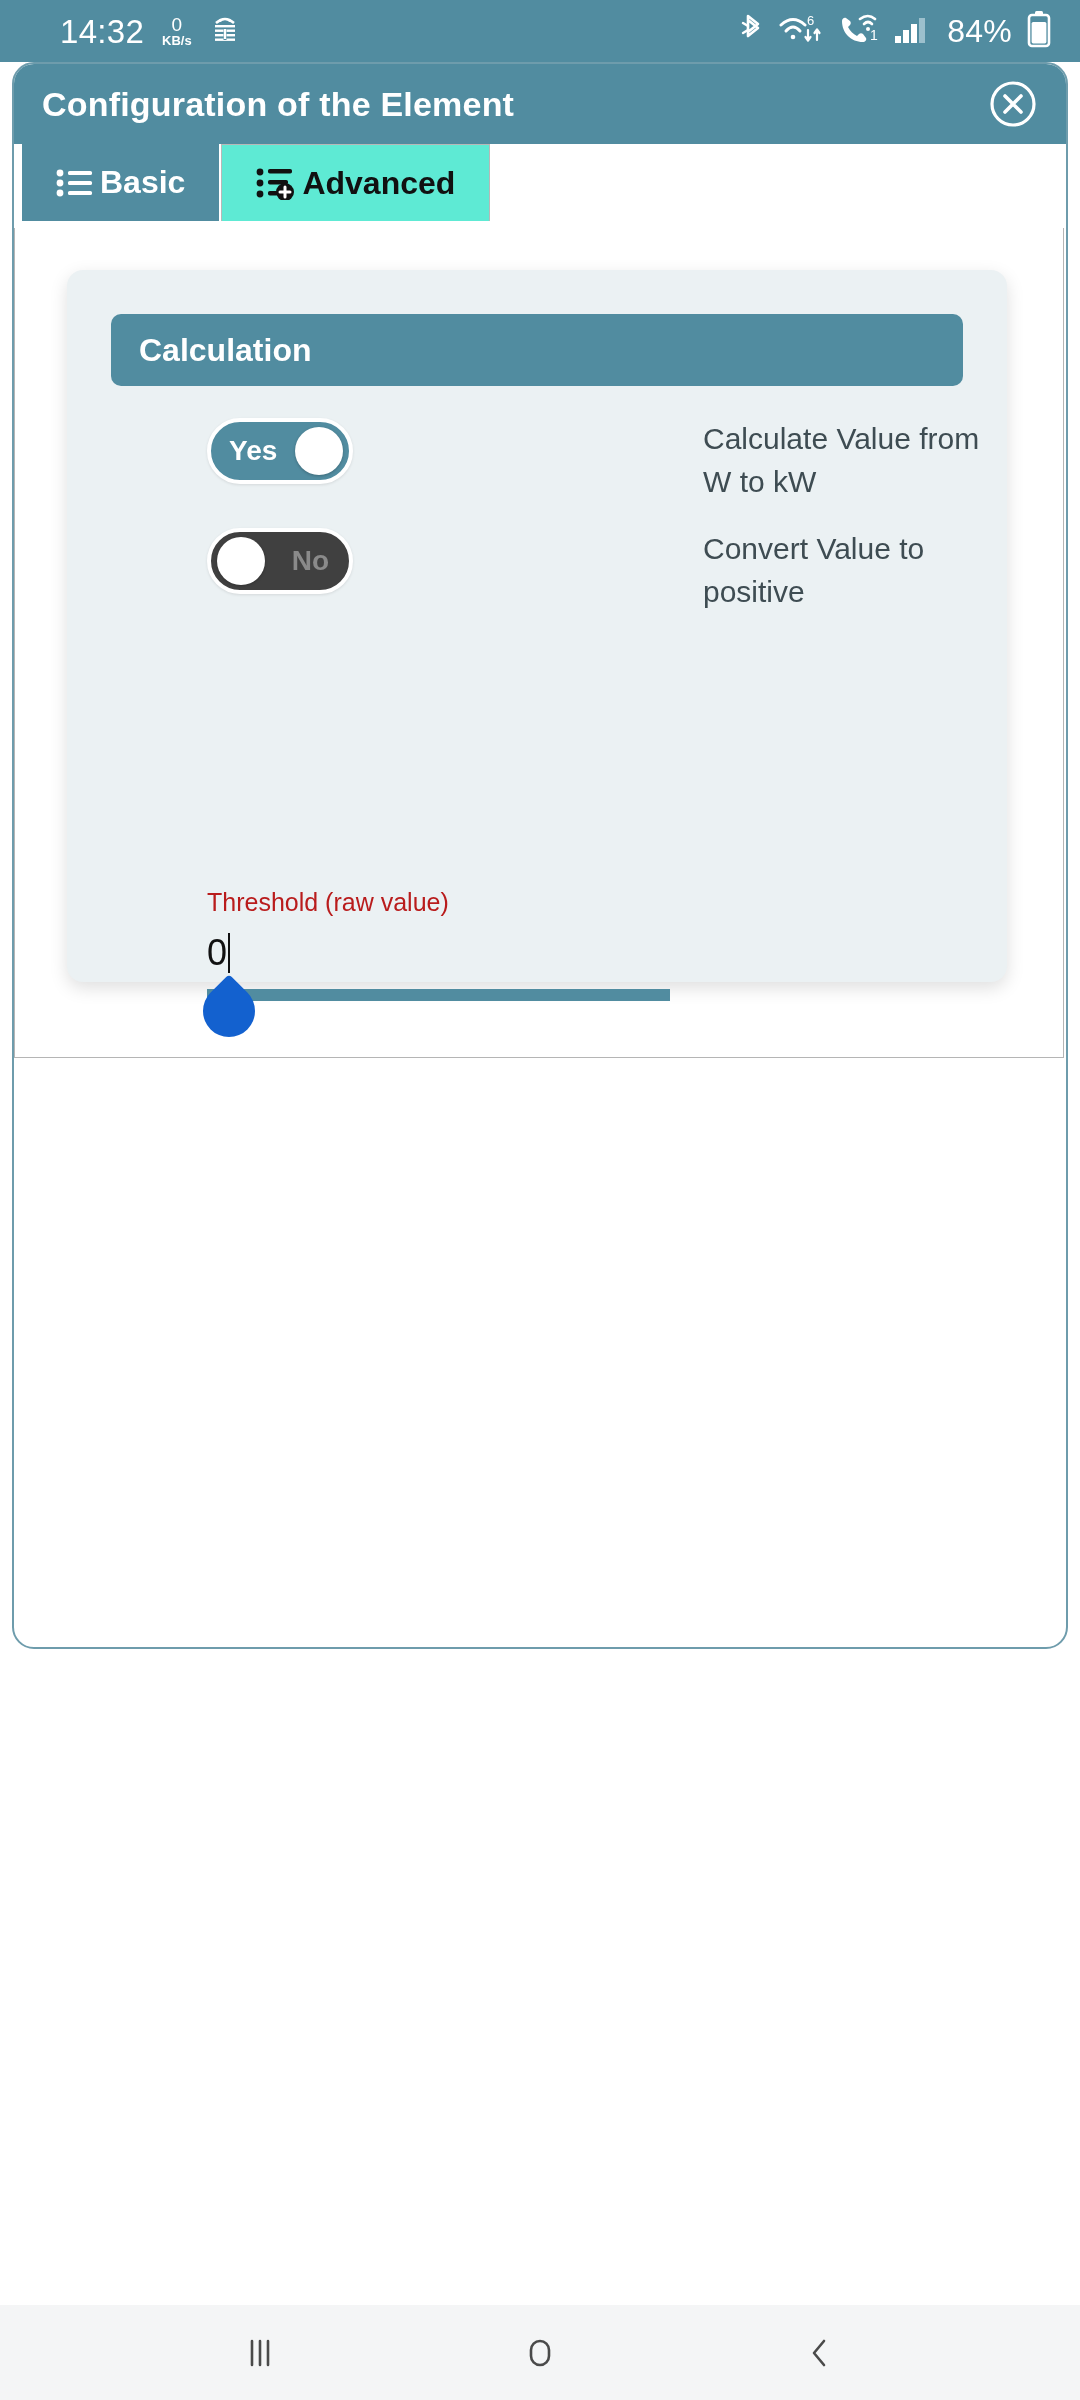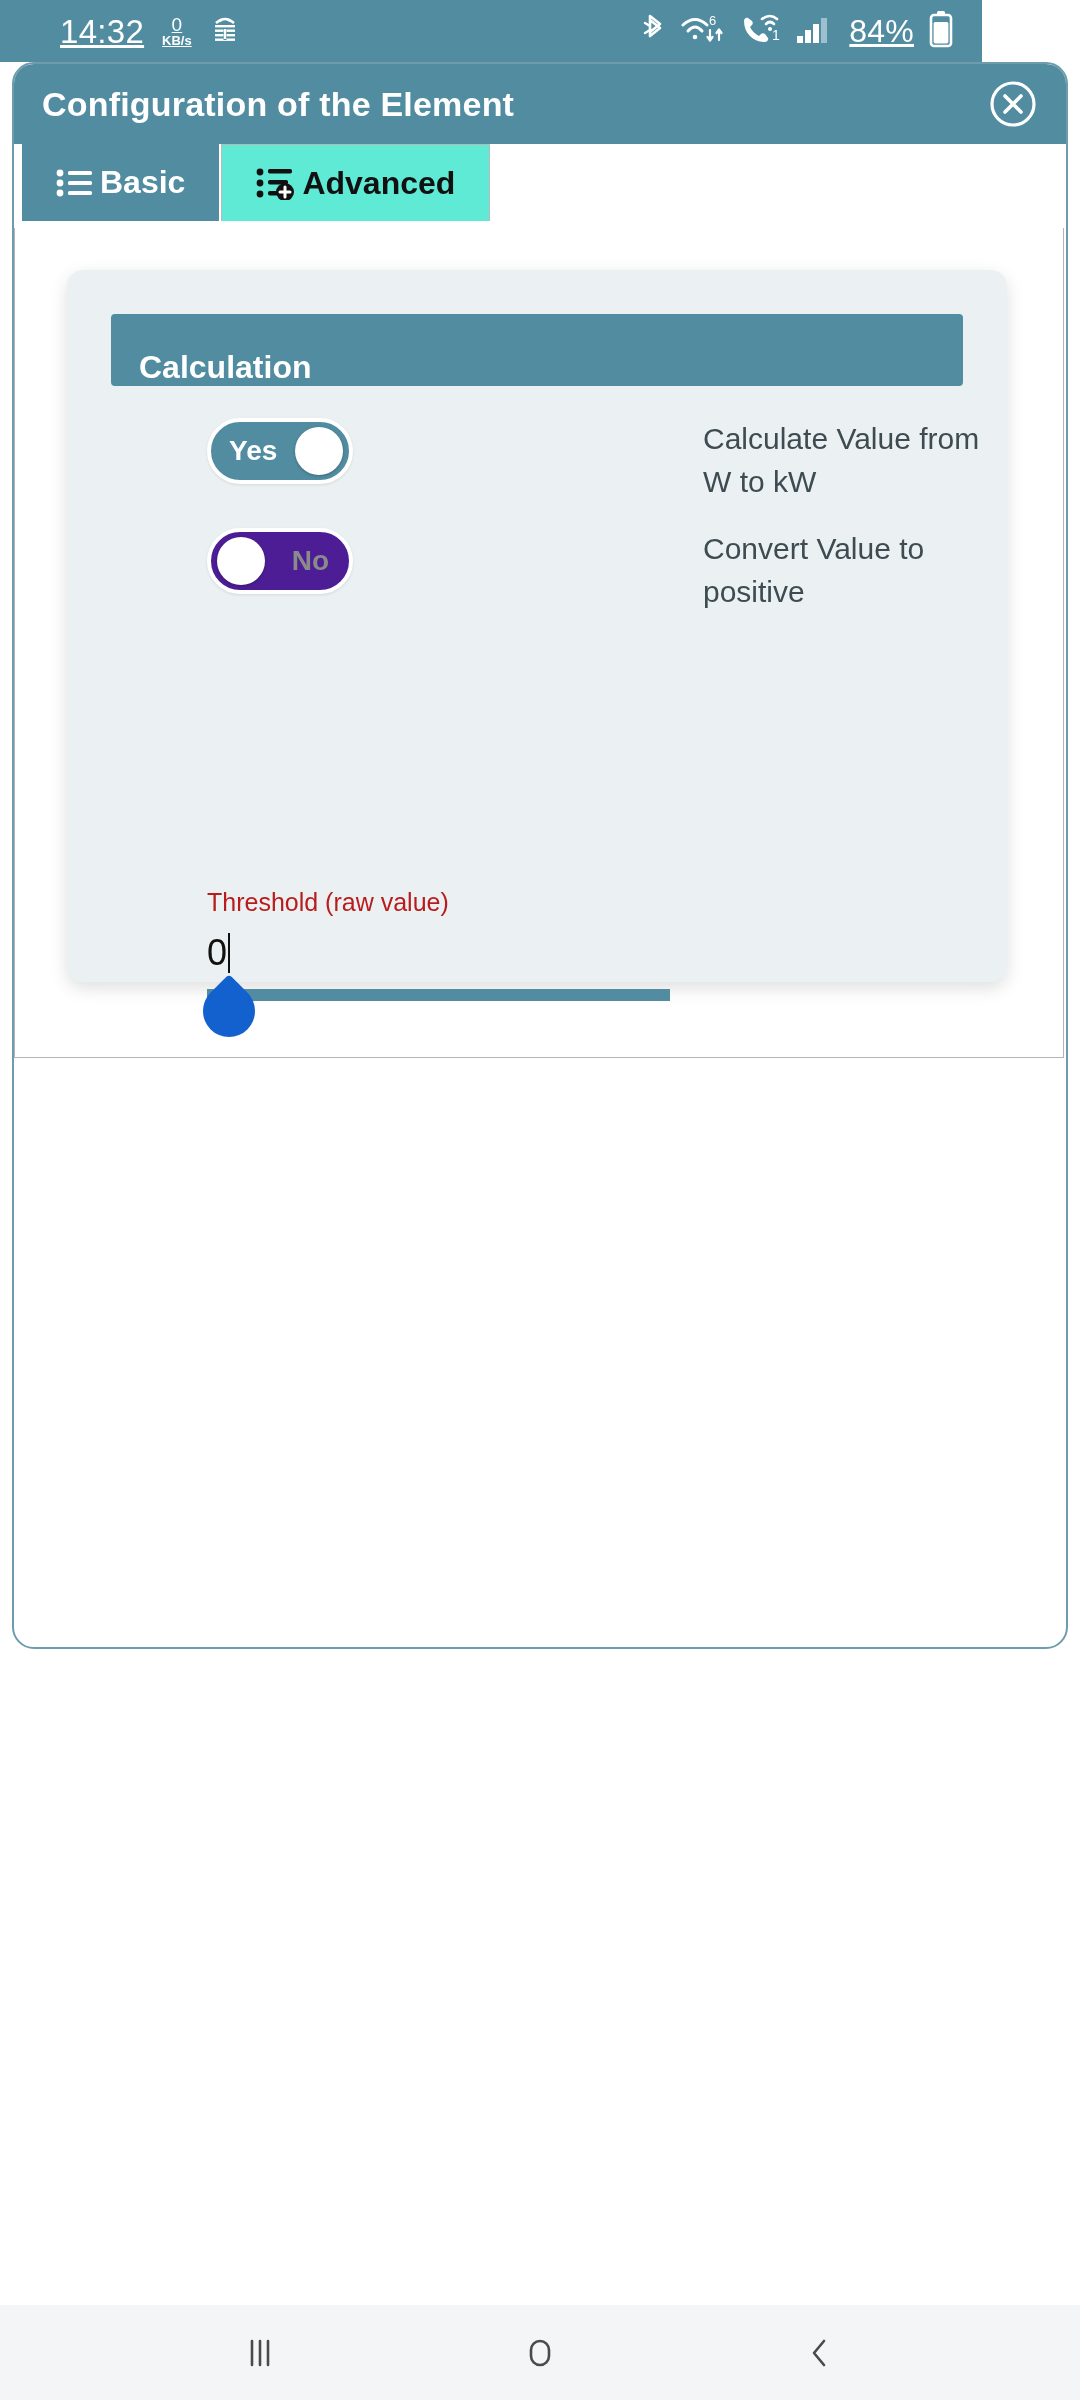--- a/index.html
+++ b/index.html
@@ -16,29 +16,28 @@
     position: relative;
     width: 1080px;
     height: 2400px;
     background: #ffffff;
   }
 
   
   .status-bar {
     position: absolute;
     top: 0; left: 0;
-    width: 982px;
+    width: 1080px;
     height: 62px;
     background: #518CA0;
     display: flex;
     align-items: center;
     justify-content: space-between;
     padding: 0 28px 0 60px;
     color: #ffffff;
-    text-decoration: underline;
   }
   .status-left {
     display: flex;
     align-items: center;
     gap: 16px;
   }
   .status-clock {
     font-size: 33px;
     letter-spacing: 0.3px;
     line-height: 1;
@@ -161,23 +160,23 @@
     border-radius: 16px;
     box-shadow: 0 6px 18px rgba(0,0,0,0.13);
   }
   .card-header {
     position: absolute;
     left: 44px;
     top: 44px;
     width: 852px;
     height: 72px;
     background: #518CA0;
-    border-radius: 4px;
-    display: flex;
-    align-items: flex-end;
+    border-radius: 10px;
+    display: flex;
+    align-items: center;
     padding-left: 28px;
   }
   .card-header-title {
     color: #ffffff;
     font-size: 32px;
     font-weight: bold;
   }
 
   
   .toggle-rows {
@@ -197,21 +196,21 @@
     height: 66px;
     border-radius: 34px;
     border: 4px solid #ffffff;
     display: flex;
     align-items: center;
     position: relative;
     cursor: pointer;
     box-shadow: 0 1px 3px rgba(0,0,0,0.10);
   }
   .switch.on  { background: #518CA0; justify-content: flex-start; padding-left: 18px; }
-  .switch.off { background: #4c1d95; justify-content: flex-end;  padding-right: 20px; }
+  .switch.off { background: #404040; justify-content: flex-end;  padding-right: 20px; }
   .switch-label { font-size: 28px; font-weight: bold; line-height: 1; }
   .switch.on  .switch-label { color: #ffffff; }
   .switch.off .switch-label { color: #8A8A8A; }
   .knob {
     position: absolute;
     width: 48px; height: 48px;
     border-radius: 50%;
     background: #ffffff;
     top: 5px;
     box-shadow: 0 1px 3px rgba(0,0,0,0.25);

